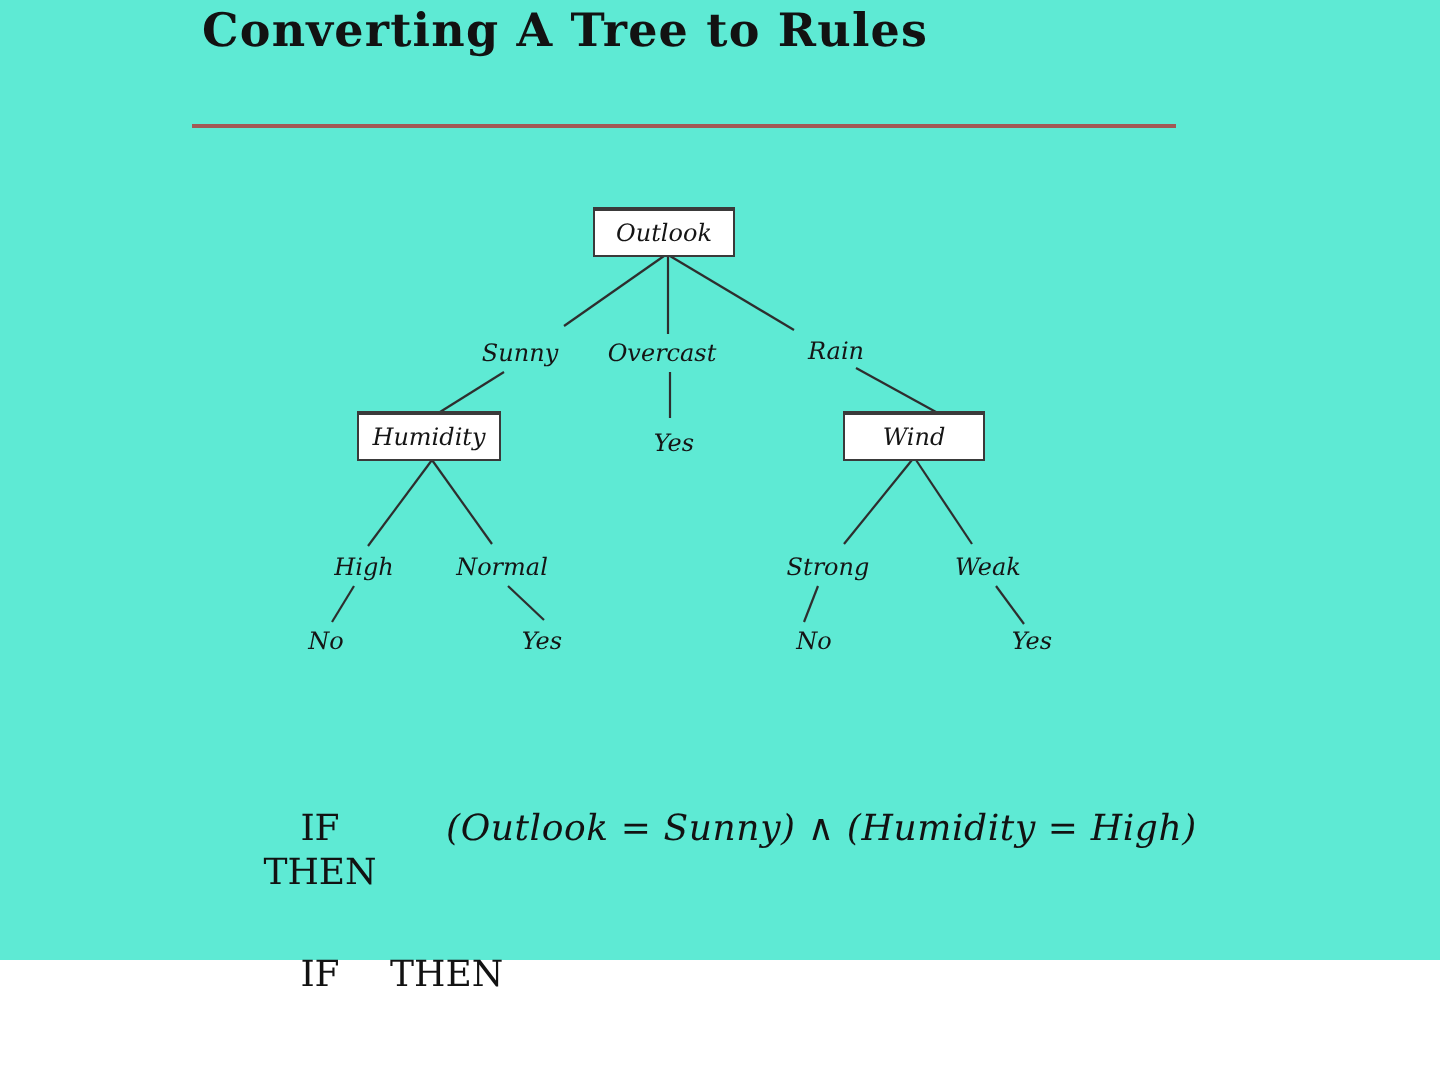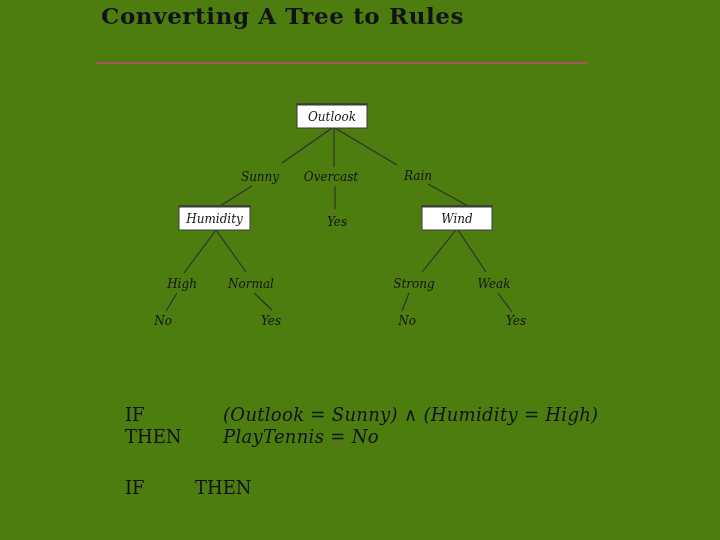--- a/index.html
+++ b/index.html
@@ -4,22 +4,22 @@
 <style>
   html, body { margin: 0; padding: 0; }
   body {
     width: 720px; height: 540px;
     background: #ffffff;
     font-family: "DejaVu Serif", serif;
     overflow: hidden;
   }
   .slide {
     position: relative;
-    width: 720px; height: 540px;
-    background: #4d7c0f;
+    width: 720px; height: 480px;
+    background: #5eead4;
   }
   .slide-title {
     position: absolute;
     left: 101px; top: 0px;
     margin: 0;
     font-family: "DejaVu Serif", serif;
     font-weight: bold;
     font-size: 23px;
     line-height: 32px;
     letter-spacing: 0.6px;
@@ -45,20 +45,21 @@
   }
   .rule {
     position: absolute;
     left: 125px;
     display: grid;
     grid-template-columns: 70px auto;
     column-gap: 0;
     line-height: 22px;
     color: #121212;
     white-space: nowrap;
+    text-align: center;
   }
   .rule-1 { top: 404px; }
   .rule-2 { top: 477px; }
   .kw {
     font-family: "DejaVu Serif", serif;
     font-style: normal;
     font-size: 18px;
   }
   .formula {
     font-family: "DejaVu Serif", serif;
@@ -112,21 +113,20 @@
       <text x="163" y="324.5" text-anchor="middle" class="tree-text">No</text>
       <text x="271" y="324.5" text-anchor="middle" class="tree-text">Yes</text>
       <text x="407" y="324.5" text-anchor="middle" class="tree-text">No</text>
       <text x="516" y="324.5" text-anchor="middle" class="tree-text">Yes</text>
     </svg>
 
   <div class="rule rule-1">
     <span class="kw">IF</span>
     <span class="formula">(Outlook = Sunny) ∧ (Humidity = High)</span>
     <span class="kw">THEN</span>
-    <span class="formula">PlayTennis = No</span>
   </div>
 
   <div class="rule rule-2">
     <span class="kw">IF</span>
     <span class="kw">THEN</span>
   </div>
 
 </div>
 
 </body></html>

